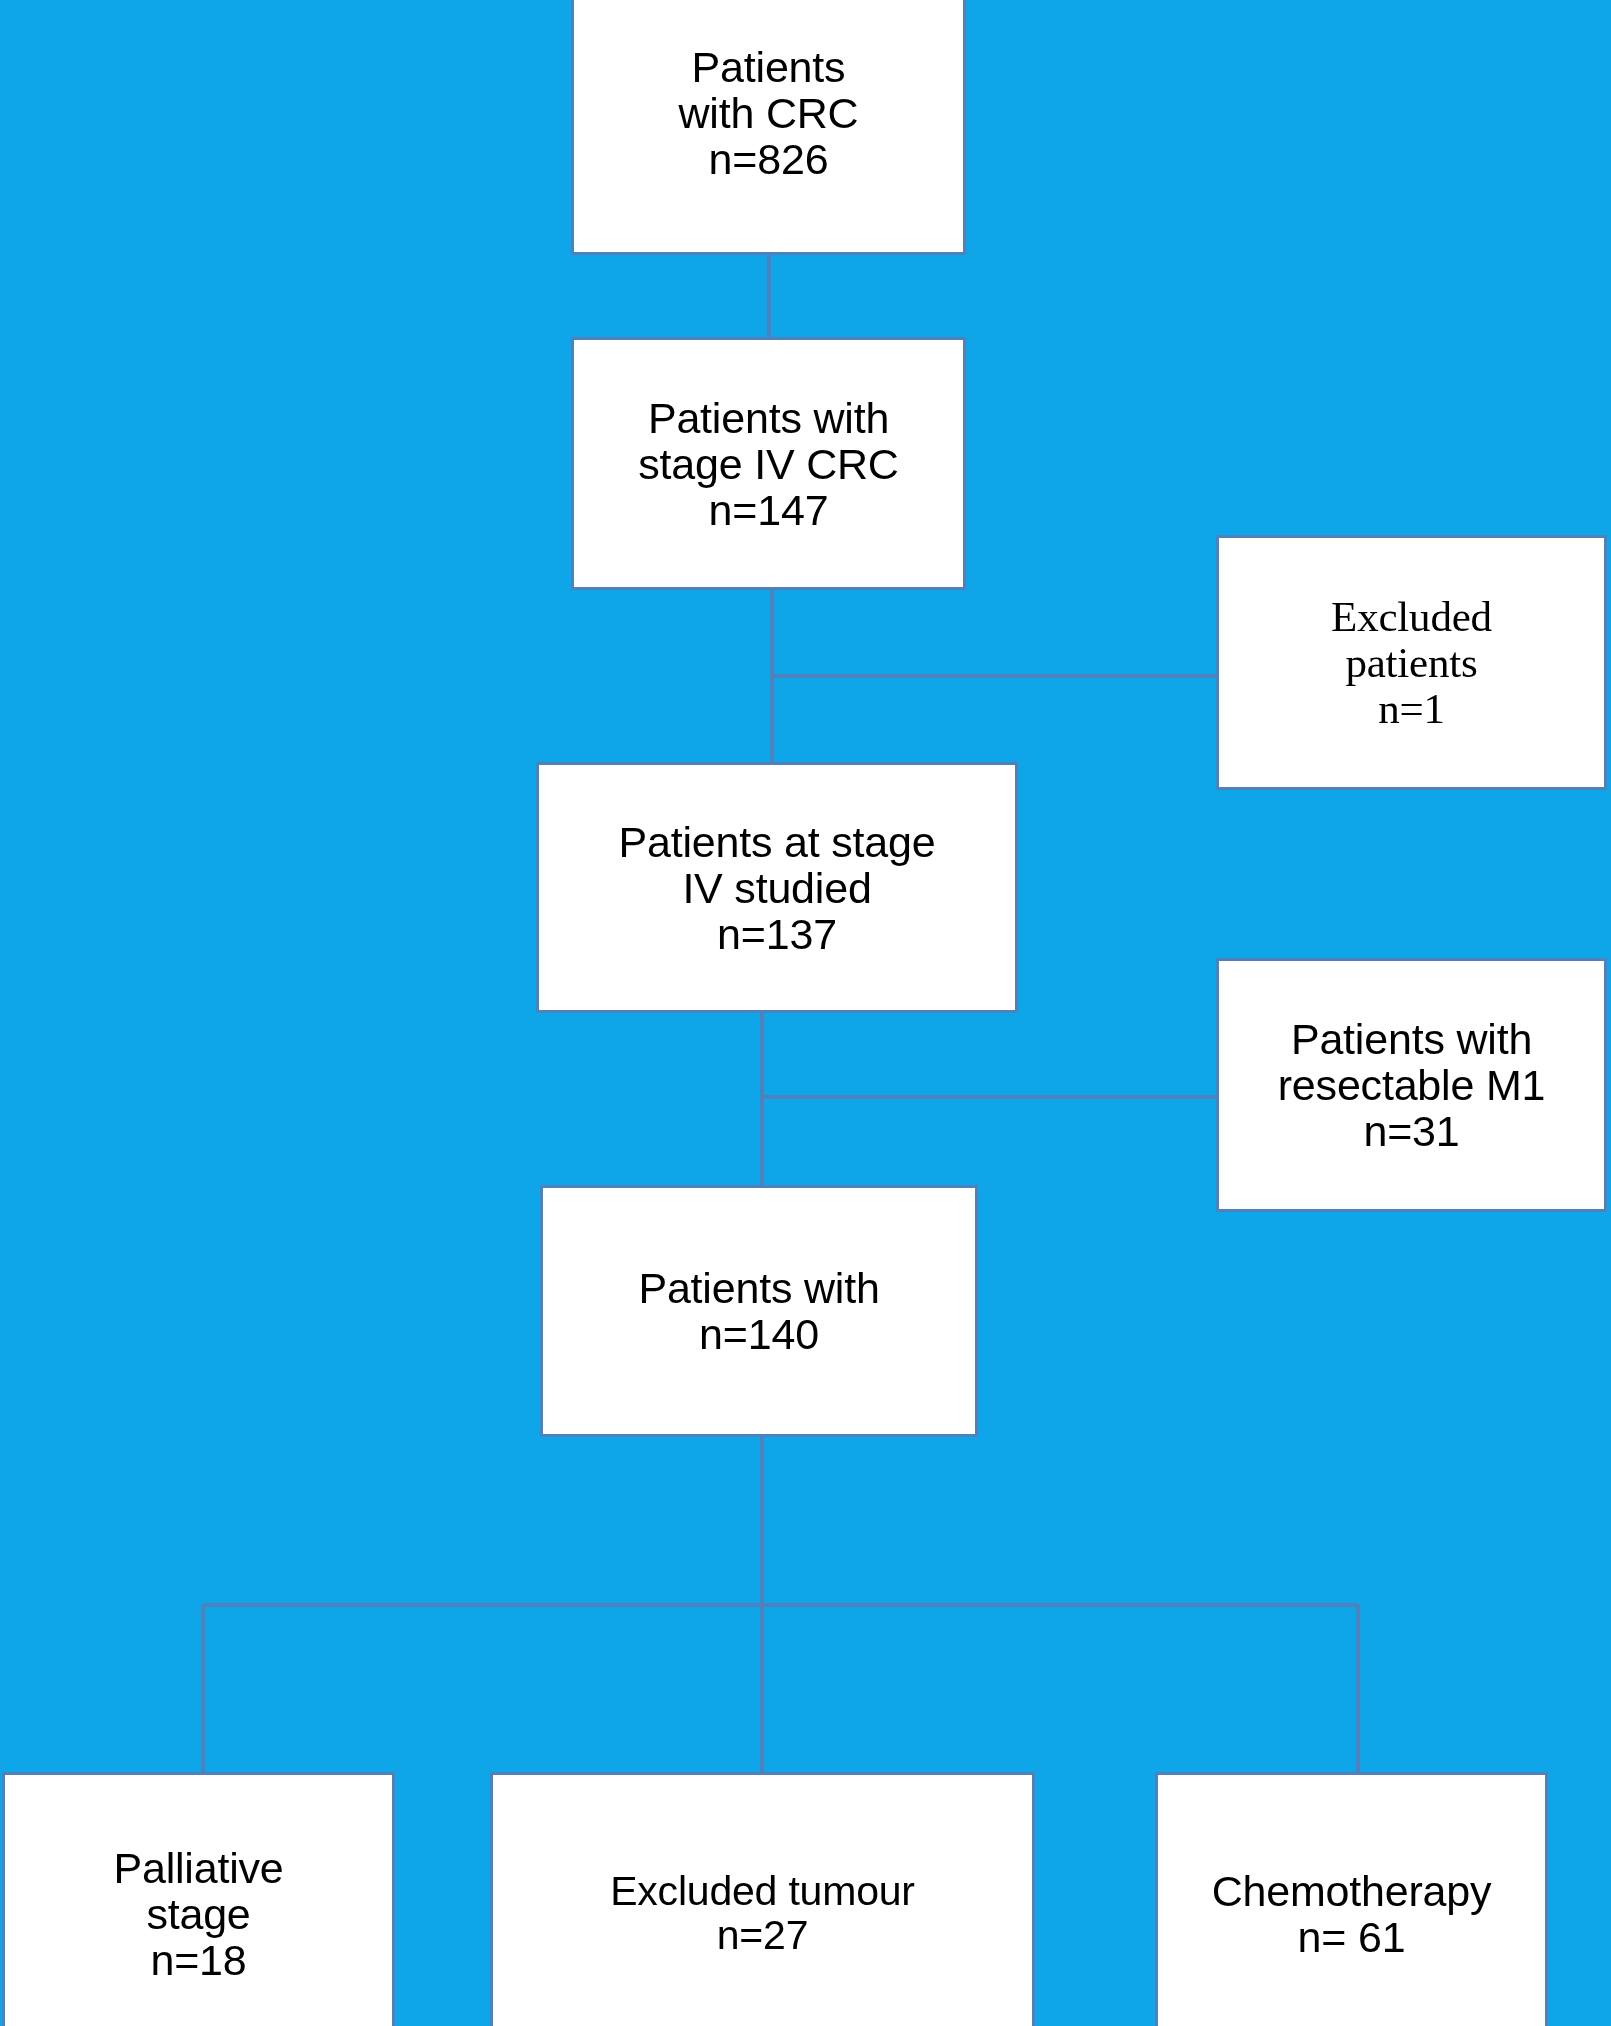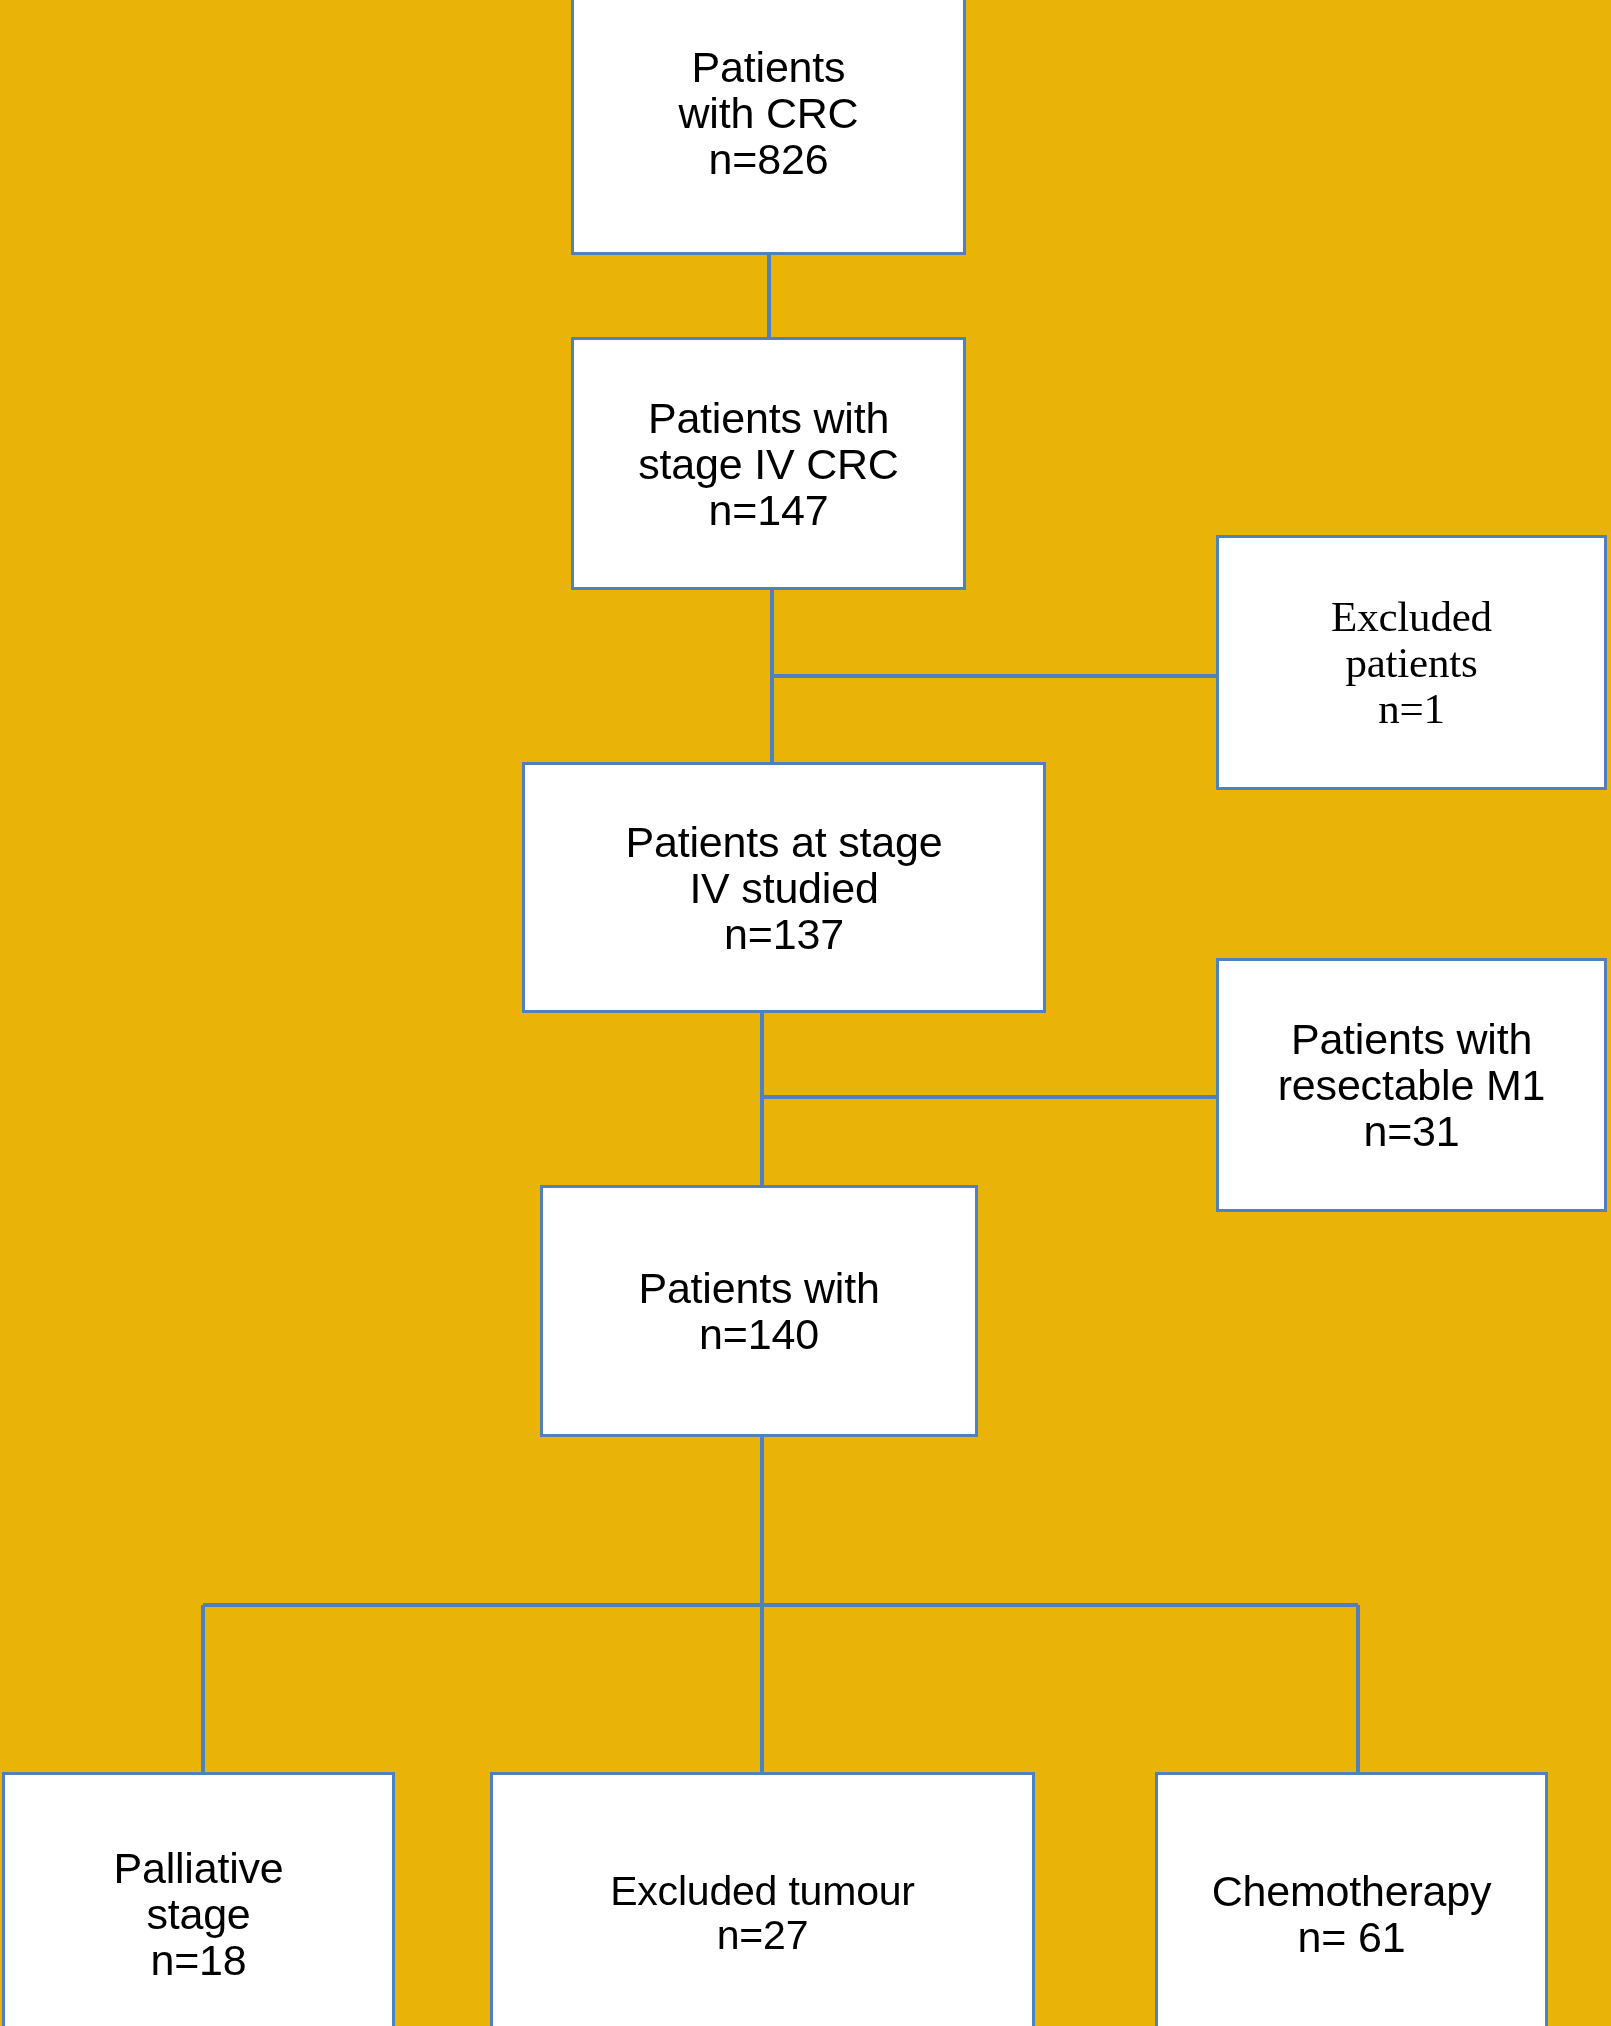--- a/index.html
+++ b/index.html
@@ -8,21 +8,21 @@
     padding: 0;
     background: #ffffff;
   }
   body {
     font-family: "Liberation Sans", sans-serif;
   }
   #canvas {
     position: relative;
     width: 1611px;
     height: 2026px;
-    background: #eab308;
+    background: #0ea5e9;
     overflow: hidden;
   }
   .flow-svg {
     position: absolute;
     left: 0;
     top: 0;
     width: 1611px;
     height: 2026px;
     pointer-events: none;
   }
@@ -44,21 +44,21 @@
   }
   .node .line {
     display: block;
     white-space: nowrap;
   }
 
   
   #node-crc-total        { left: 571px;  top: -30px;   width: 395px; height: 285px; }
   #node-stage4-crc       { left: 571px;  top: 337px;   width: 395px; height: 253px; }
   #node-excluded         { left: 1216px; top: 535px;   width: 391px; height: 255px; font-family: Liberation Serif, serif; }
-  #node-stage4-studied   { left: 522px;  top: 762px;   width: 524px; height: 251px; }
+  #node-stage4-studied   { left: 536px;  top: 762px;   width: 482px; height: 251px; }
   #node-resectable       { left: 1216px; top: 958px;   width: 391px; height: 254px; }
   #node-unresectable     { left: 540px;  top: 1185px;  width: 438px; height: 252px; }
   #node-palliative       { left: 2px;    top: 1772px;  width: 393px; height: 284px; }
   #node-surgery-chemo    { left: 490px;  top: 1772px;  width: 545px; height: 284px; }
   #node-chemo-only       { left: 1155px; top: 1772px;  width: 393px; height: 284px; }
 
   #node-surgery-chemo { font-size: 41px; }
 </style>
 </head>
 <body>

